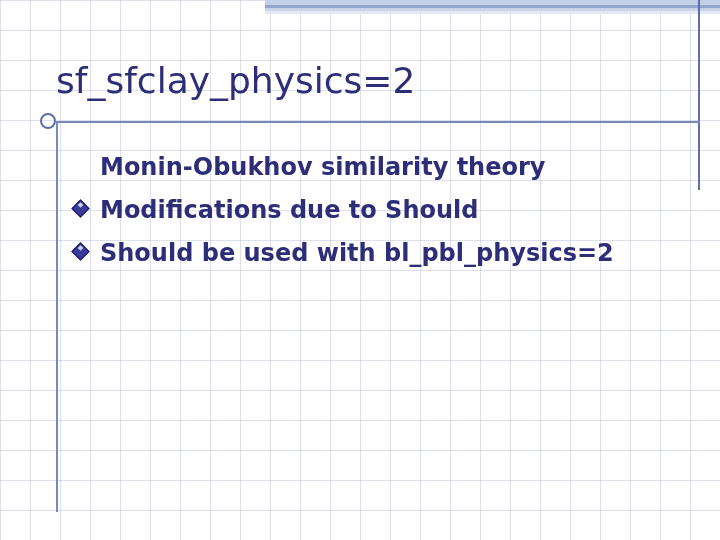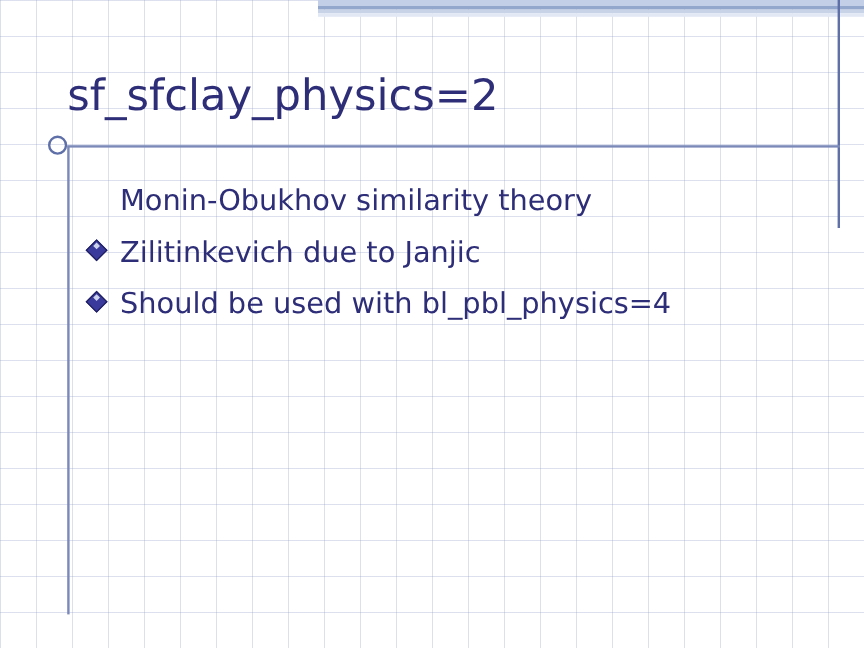--- a/index.html
+++ b/index.html
@@ -108,20 +108,21 @@
   }
 
   .line {
     display: flex;
     align-items: flex-start;
     margin-bottom: 12px;
     color: #2e2e78;
     font-size: 24px;
     line-height: 31px;
     font-family: "DejaVu Sans", sans-serif;
+    font-weight: bold;
   }
 
   .bullet-spacer {
     width: 26px;
     flex: 0 0 26px;
   }
 
   .bullet-icon {
     width: 26px;
     flex: 0 0 26px;
@@ -175,25 +176,25 @@
 
     <div class="line">
       <div class="bullet-spacer"></div>
       <div class="line-text">Monin-Obukhov similarity theory</div>
     </div>
 
     <div class="line">
       <div class="bullet-icon">
           <div class="diamond"></div>
         </div>
-      <div class="line-text">Zilitinkevich due to Janjic</div>
+      <div class="line-text">Modifications due to Should</div>
     </div>
 
 
     <div class="line">
       <div class="bullet-icon">
           <div class="diamond"></div>
         </div>
-      <div class="line-text">Should be used with bl_pbl_physics=4</div>
+      <div class="line-text">Should be used with bl_pbl_physics=2</div>
     </div>
 
   </div>
 </div>
 
 </body></html>

